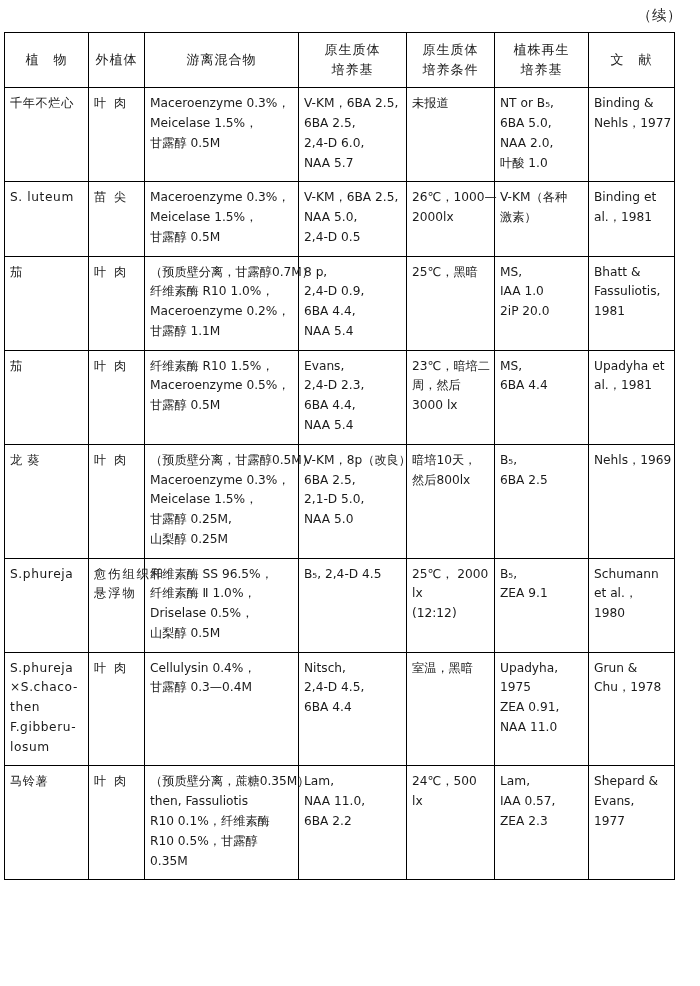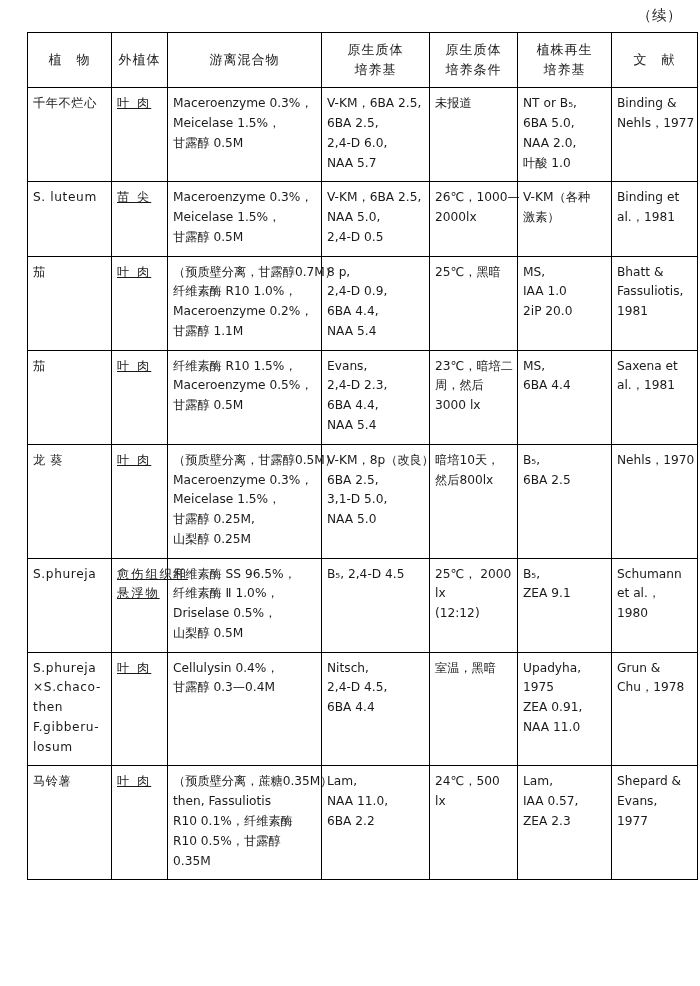--- a/index.html
+++ b/index.html
@@ -26,21 +26,21 @@
     position: absolute;
     top: 6px;
     right: 18px;
     font-size: 14.5px;
     letter-spacing: 0.5px;
     font-family: "DejaVu Sans", "Liberation Sans", sans-serif;
   }
   table.main {
     position: absolute;
     top: 32px;
-    left: 27px;
+    left: 4px;
     width: 645px;
     border-collapse: collapse;
     table-layout: fixed;
   }
   table.main td, table.main th {
     border: 1px solid #000;
     vertical-align: top;
     padding: 6px 5px 8px 5px;
     font-size: 12.2px;
     line-height: 1.62;
@@ -60,21 +60,21 @@
   .col-enzyme { width: 154px; }
   .col-med    { width: 108px; }
   .col-cond   { width: 88px; }
   .col-regen  { width: 94px; }
   .col-ref    { width: 86px; }
 
   td.cell-plant, td.cell-exp {
     text-align: left;
     letter-spacing: 0.6px;
   }
-  td.cell-exp { letter-spacing: 2px; text-decoration: underline; }
+  td.cell-exp { letter-spacing: 2px; }
   .ln { display: block; white-space: pre; }
   .hdr-two { display: block; }
 </style>
 </head>
 <body>
 
 <div class="page">
 
   <div class="cont-label">（续）</div>
 
@@ -233,54 +233,54 @@
           <td>
             <span class="ln">23℃，暗培二</span>
             <span class="ln">周，然后</span>
             <span class="ln">3000 lx</span>
           </td>
           <td>
             <span class="ln">MS,</span>
             <span class="ln">6BA 4.4</span>
           </td>
           <td>
-            <span class="ln">Saxena et</span>
+            <span class="ln">Upadyha et</span>
             <span class="ln">al.，1981</span>
           </td>
         </tr>
         <tr>
           <td class="cell-plant">
             <span class="ln">龙 葵</span>
           </td>
           <td class="cell-exp">
             <span class="ln">叶 肉</span>
           </td>
           <td>
             <span class="ln">（预质壁分离，甘露醇0.5M）</span>
             <span class="ln">Maceroenzyme 0.3%，</span>
             <span class="ln">Meicelase 1.5%，</span>
             <span class="ln">甘露醇 0.25M,</span>
             <span class="ln">山梨醇 0.25M</span>
           </td>
           <td>
             <span class="ln">V-KM，8p（改良）</span>
             <span class="ln">6BA 2.5,</span>
-            <span class="ln">3,1-D 5.0,</span>
+            <span class="ln">2,1-D 5.0,</span>
             <span class="ln">NAA 5.0</span>
           </td>
           <td>
             <span class="ln">暗培10天，</span>
             <span class="ln">然后800lx</span>
           </td>
           <td>
             <span class="ln">B₅,</span>
             <span class="ln">6BA 2.5</span>
           </td>
           <td>
-            <span class="ln">Nehls，1970</span>
+            <span class="ln">Nehls，1969</span>
           </td>
         </tr>
         <tr>
           <td class="cell-plant">
             <span class="ln">S.phureja</span>
           </td>
           <td class="cell-exp">
             <span class="ln">愈伤组织和</span>
             <span class="ln">悬浮物</span>
           </td>

